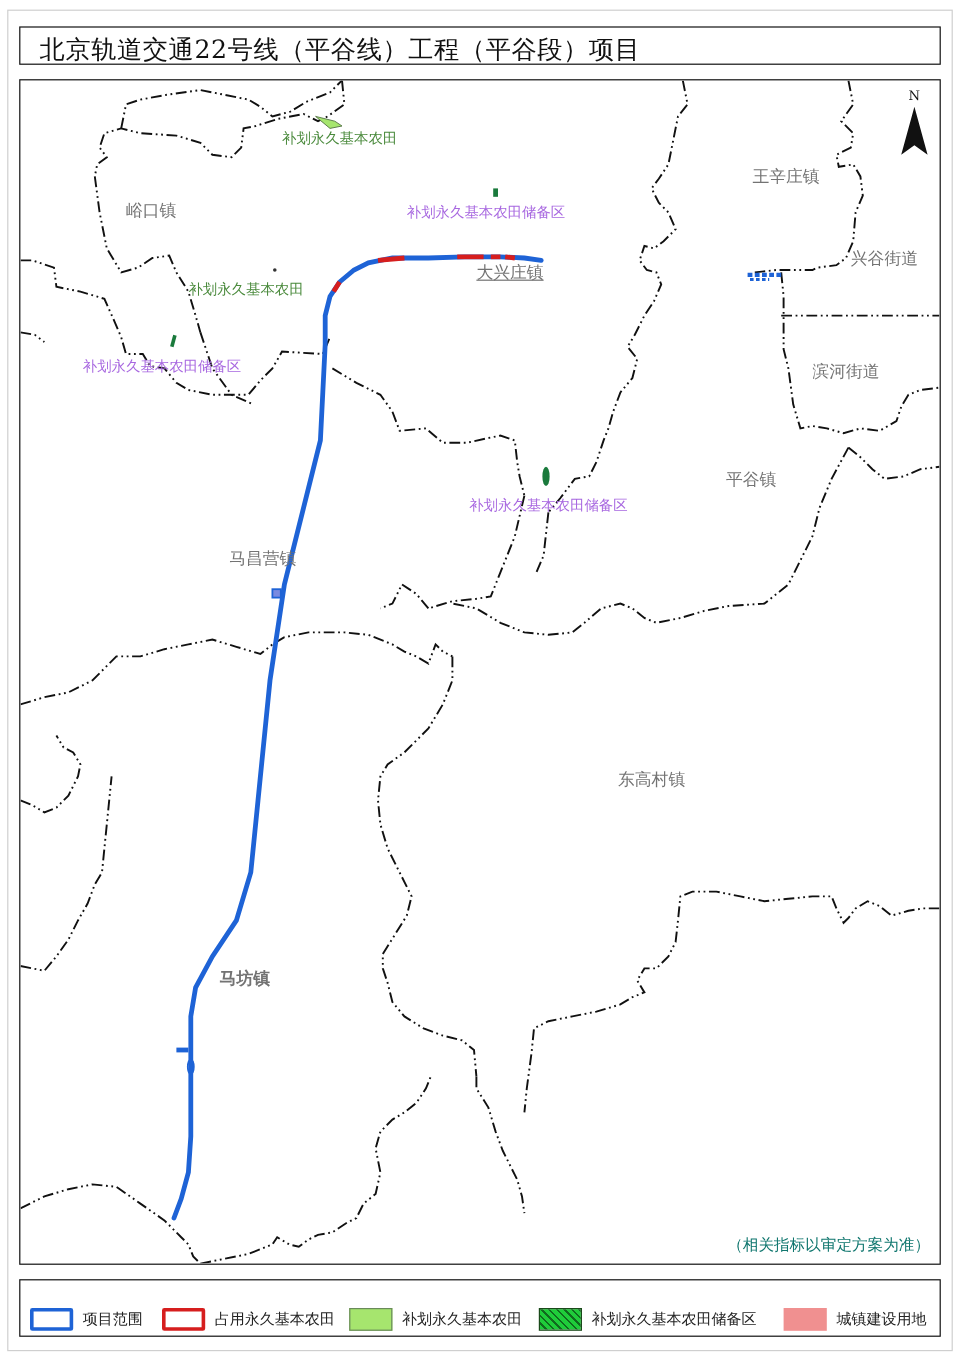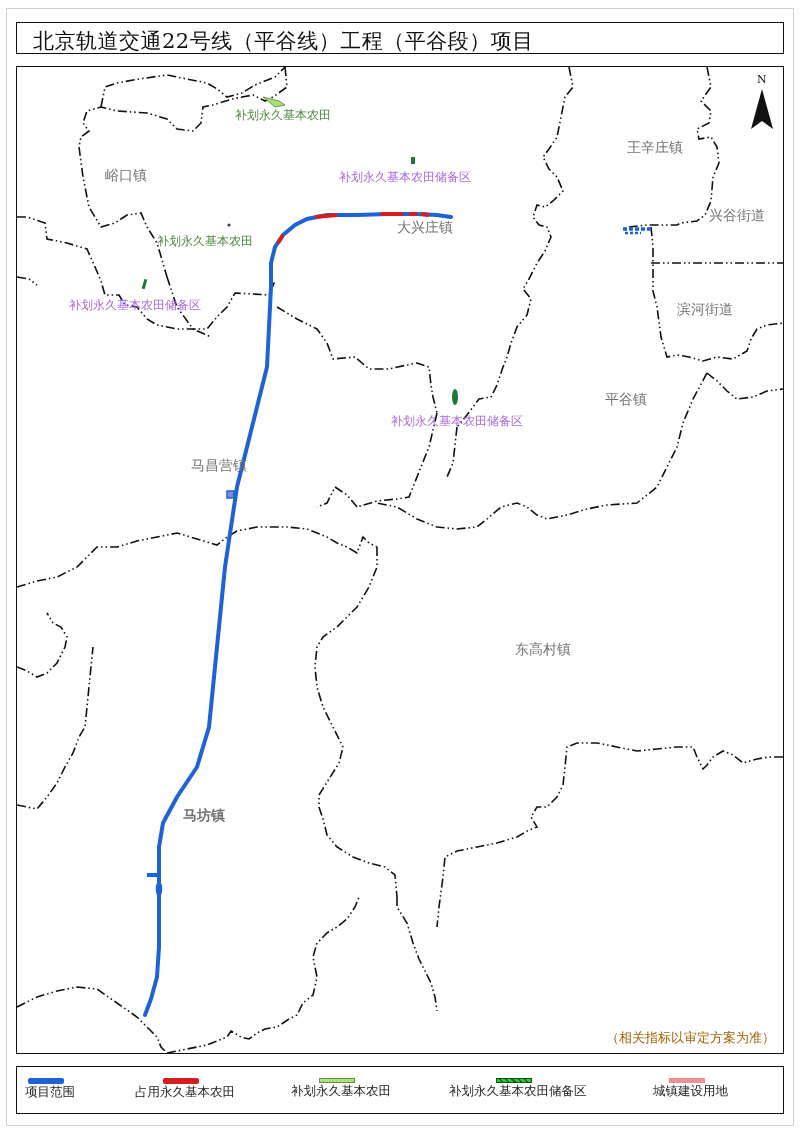--- a/index.html
+++ b/index.html
@@ -12,24 +12,24 @@
   .title-text { position:absolute; left:16px; top:4px; font-size:21px; color:#111;
                 letter-spacing:0.5px; white-space:nowrap; }
   .map-box { position:absolute; left:16px; top:66px; width:766px; height:986px;
              border:1.5px solid #111; background:#fff; overflow:hidden; }
   .map-svg { position:absolute; left:0; top:0; }
   .lbl { position:absolute; white-space:nowrap; font-size:14px; color:#737373; }
   .lbl-green { color:#4a8a3c; font-size:12px; }
   .lbl-purple { color:#a868e0; font-size:12px; }
   .north { position:absolute; left:730px; top:6px; width:30px; height:64px; }
   .north-n { position:absolute; left:10px; top:0; font-size:11px; color:#111; }
-  .note { position:absolute; right:8px; bottom:6px; font-size:13px; color:#a16207; white-space:nowrap; }
+  .note { position:absolute; right:8px; bottom:6px; font-size:13px; color:#0f766e; white-space:nowrap; }
   .legend-box { position:absolute; left:16px; top:1066px; width:766px; height:46px;
                 border:1.5px solid #111; background:#fff; }
-  .legend-item { position:absolute; top:11px; height:22px; display:flex; align-items:center;flex-direction:column; }
+  .legend-item { position:absolute; top:21px; height:22px; display:flex; align-items:center; }
   .swatch { width:36px; height:19px; box-sizing:border-box; margin-right:8px; }
   .legend-label { font-size:12.5px; color:#222; white-space:nowrap; }
   .sw-blue { border:3px solid #1e63d6; background:#fff; border-radius:2px; }
   .sw-red { border:3px solid #d61e1e; background:#fff; border-radius:2px; }
   .sw-lgreen { border:1px solid #6a8a5a; background:#a6e56e; }
   .sw-hatch { border:1px solid #1a4a1a;
               background: repeating-linear-gradient(45deg,#1fcc3a 0 3px,#106a1e 3px 4.5px); }
   .sw-pink { background:#f09090; border:none; }
 </style>
 </head>
@@ -101,21 +101,21 @@
     <rect x="130" y="806" width="10" height="4" fill="#1e63d6"></rect>
     <ellipse cx="142" cy="822" rx="2.5" ry="6" fill="none" stroke="#1e63d6" stroke-width="1.5"></ellipse>
 
     <path d="M606,162 L634,162" stroke="#1e63d6" stroke-width="3.5" stroke-dasharray="4,2" fill="none"></path>
     <path d="M608,166 L624,166" stroke="#1e63d6" stroke-width="2.5" stroke-dasharray="3,2" fill="none"></path>
   </svg>
 
   <div class="lbl" style="left:88px; top:100px;">峪口镇</div>
   <div class="lbl" style="left:610px; top:72px;">王辛庄镇</div>
   <div class="lbl" style="left:692px; top:140px;">兴谷街道</div>
-  <div class="lbl" style="left:380px; top:152px;">大兴庄镇</div>
+  <div class="lbl" style="left:380px; top:152px;text-decoration:underline;">大兴庄镇</div>
   <div class="lbl" style="left:660px; top:234px;">滨河街道</div>
   <div class="lbl" style="left:588px; top:324px;text-align:right;">平谷镇</div>
   <div class="lbl" style="left:174px; top:390px;">马昌营镇</div>
   <div class="lbl" style="left:498px; top:574px;">东高村镇</div>
   <div class="lbl" style="left:166px; top:740px;font-weight:bold;">马坊镇</div>
 
   <div class="lbl lbl-green" style="left:218px; top:40px;">补划永久基本农田</div>
   <div class="lbl lbl-purple" style="left:322px; top:102px;">补划永久基本农田储备区</div>
   <div class="lbl lbl-green" style="left:140px; top:166px;">补划永久基本农田</div>
   <div class="lbl lbl-purple" style="left:52px; top:230px;">补划永久基本农田储备区</div>

